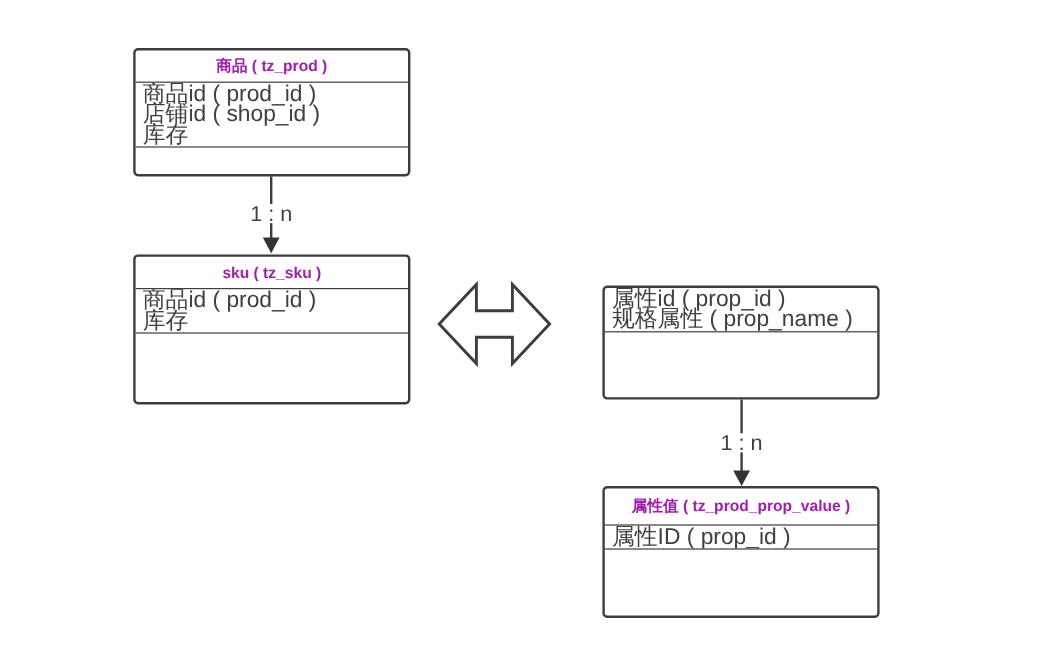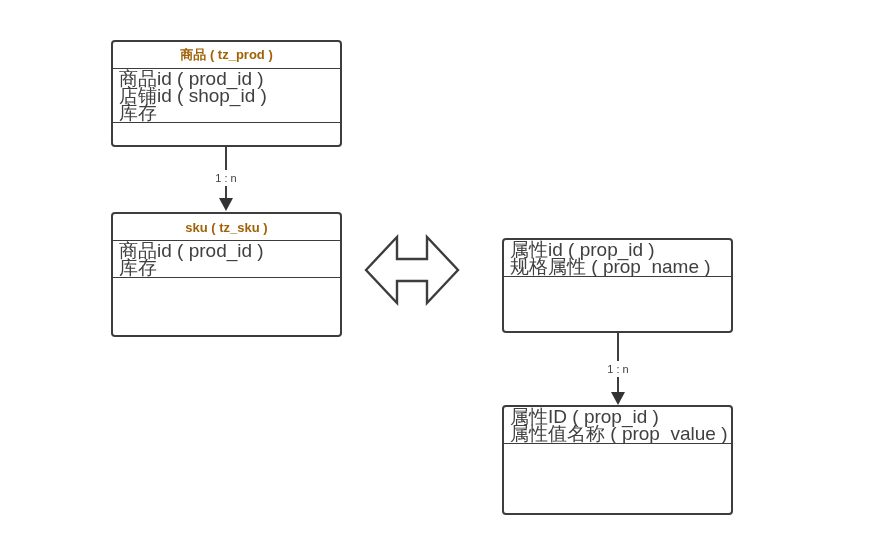--- a/index.html
+++ b/index.html
@@ -24,21 +24,21 @@
     border: 2px solid #3d3d3d;
     border-radius: 4px;
     color: #404040;
   }
   .etable-header {
     display: flex;
     align-items: center;
     justify-content: center;
     font-size: 13px;
     font-weight: bold;
-    color: #a16207;
+    color: #a21caf;
     border-bottom: 1.5px solid #3d3d3d;
   }
   .etable-fields {
     font-size: 19px;
     line-height: 17px;
     padding: 1px 4px 1px 6px;
     border-bottom: 1.5px solid #3d3d3d;
     white-space: nowrap;
     overflow: hidden;
   }
@@ -72,21 +72,21 @@
   .c1-arrow { left: 219px; top: 198px; }
   .c2-arrow { left: 611px; top: 392px; }
 
   .rel-label {
     position: absolute;
     width: 42px;
     height: 16px;
     line-height: 16px;
     text-align: center;
     background: #ffffff;
-    font-size: 11px;
+    font-size: 18px;
     color: #404040;
   }
   .c1-label { left: 205px; top: 170px; }
   .c2-label { left: 597px; top: 361px; }
 
   .double-arrow {
     position: absolute;
     left: 360px;
     top: 231px;
     width: 104px;
@@ -131,20 +131,20 @@
       <div>规格属性 ( prop_name )</div>
     </div>
     <div class="etable-empty"></div>
   </div>
 
   <div class="vline c2-line"></div>
   <div class="arrow-down c2-arrow"></div>
   <div class="rel-label c2-label">1 : n</div>
 
   <div class="etable t4">
+    <div class="etable-header">属性值 ( tz_prod_prop_value )</div>
     <div class="etable-fields">
       <div>属性ID ( prop_id )</div>
-      <div>属性值名称 ( prop_value )</div>
     </div>
     <div class="etable-empty"></div>
   </div>
 
 </div>
 
 </body></html>

